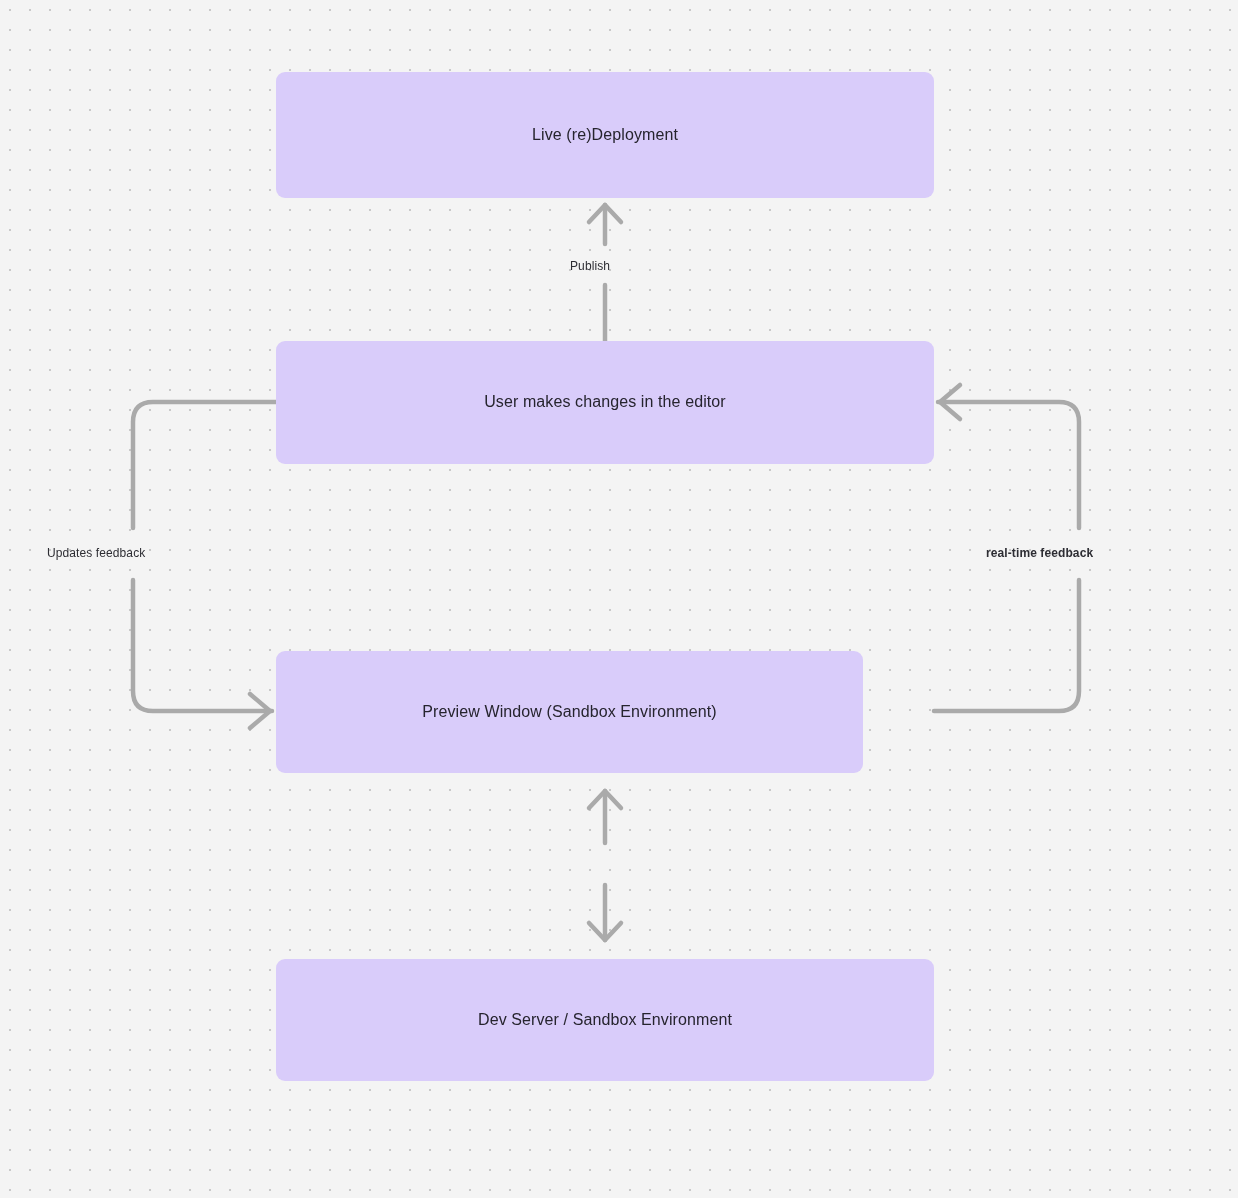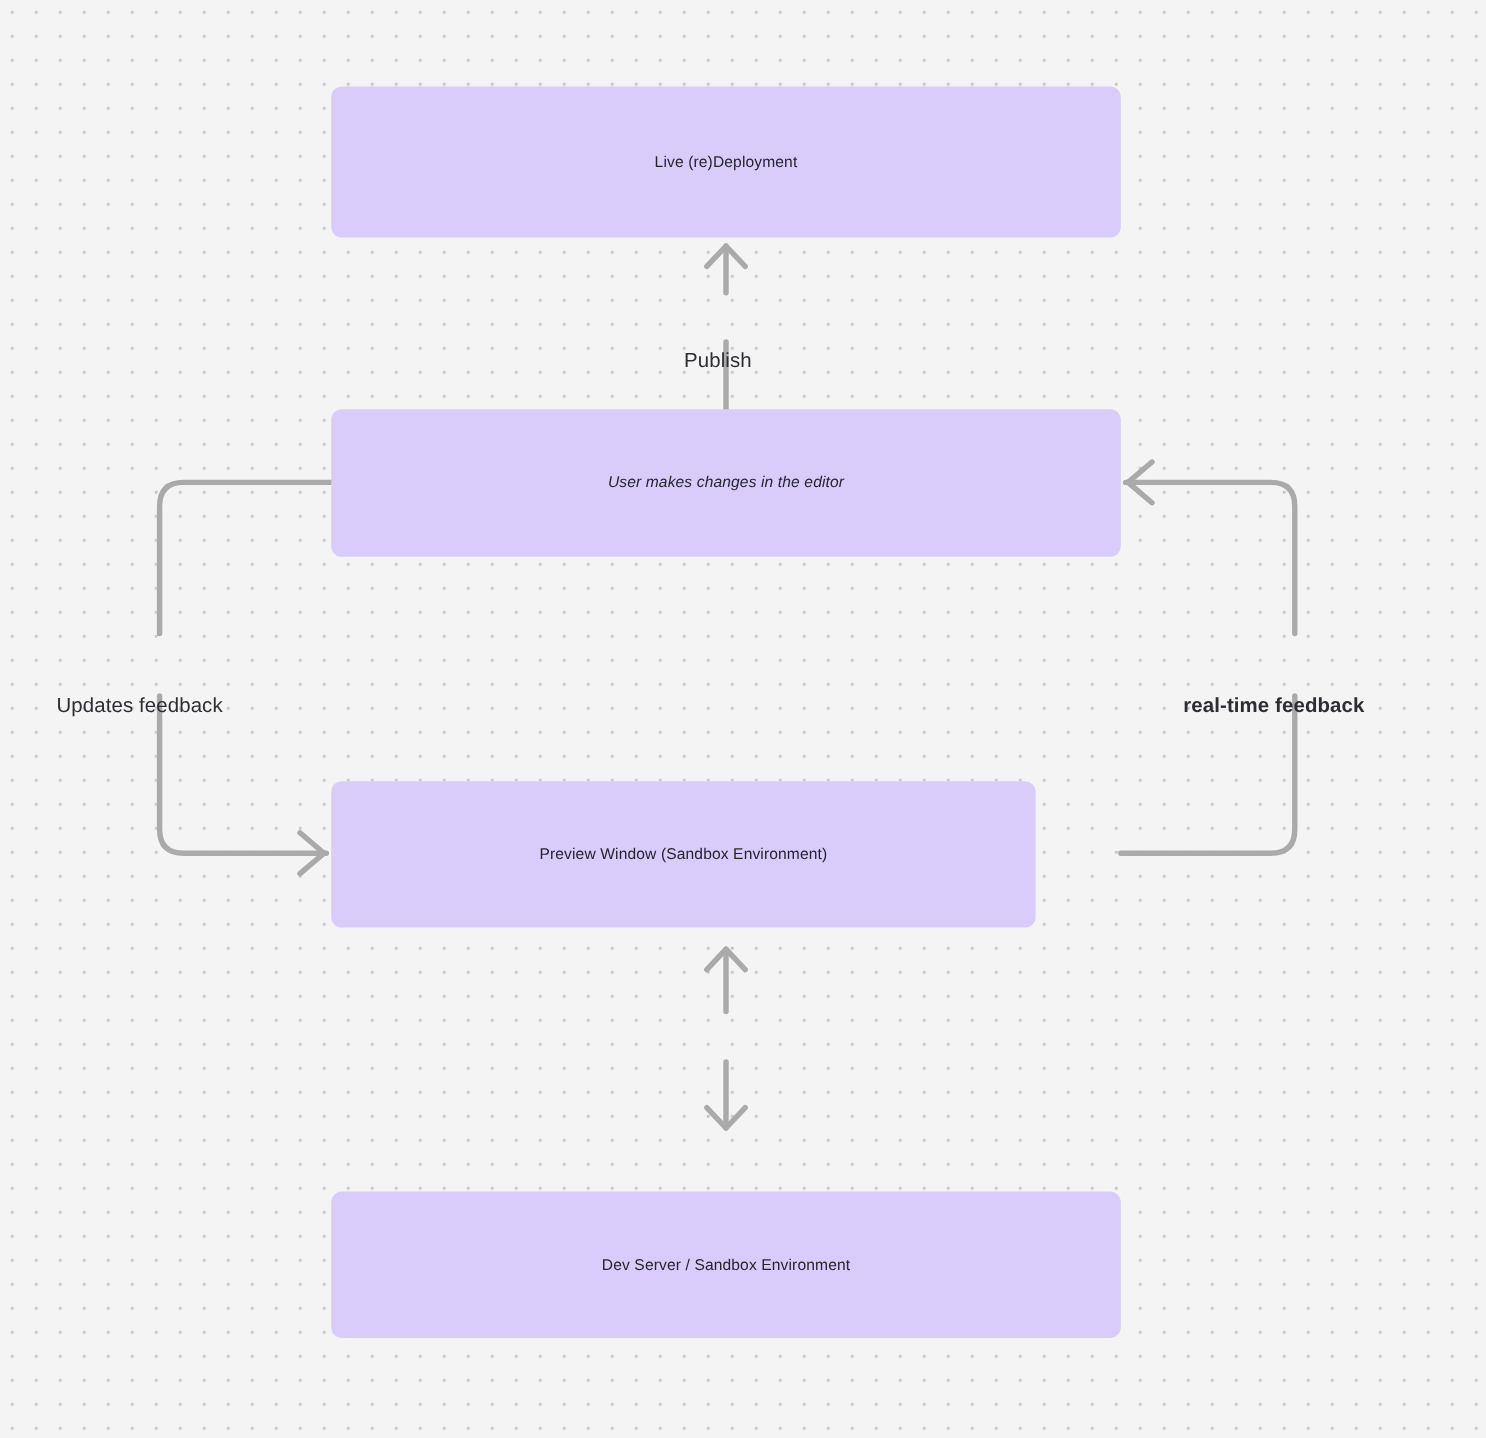--- a/index.html
+++ b/index.html
@@ -33,40 +33,39 @@
   .node {
     position: absolute;
     background: #d9ccfa;
     border-radius: 9px;
     display: flex;
     align-items: center;
     justify-content: center;
     box-sizing: border-box;
   }
   .node-label {
-    font-size: 13px;
+    font-size: 16px;
     color: #26242e;
     letter-spacing: 0.1px;
     line-height: 1.3;
     white-space: nowrap;
   }
   .edge-label {
     position: absolute;
-    font-size: 17px;
+    font-size: 12px;
     color: #2d2d33;
     white-space: nowrap;
     letter-spacing: 0.1px;
     background: transparent;
-    margin-top: 32px;
   }
   
   #node-live      { left: 276px; top: 72px;  width: 658px; height: 126px; }
-  #node-editor    { left: 276px; top: 341px; width: 658px; height: 123px; font-style: italic; }
+  #node-editor    { left: 276px; top: 341px; width: 658px; height: 123px; }
   #node-preview   { left: 276px; top: 651px; width: 587px; height: 122px; }
-  #node-devserver { left: 276px; top: 959px; width: 658px; height: 122px; margin-top: 34px; }
+  #node-devserver { left: 276px; top: 959px; width: 658px; height: 122px; }
 
   
   #label-publish        { left: 570px; top: 259px; }
   #label-updates        { left: 47px;  top: 546px; }
   #label-realtime       { left: 986px; top: 546px; font-weight: bold; }
   #label-spunup         { left: 414px; top: 856px; }
 </style>
 </head>
 <body>
 

